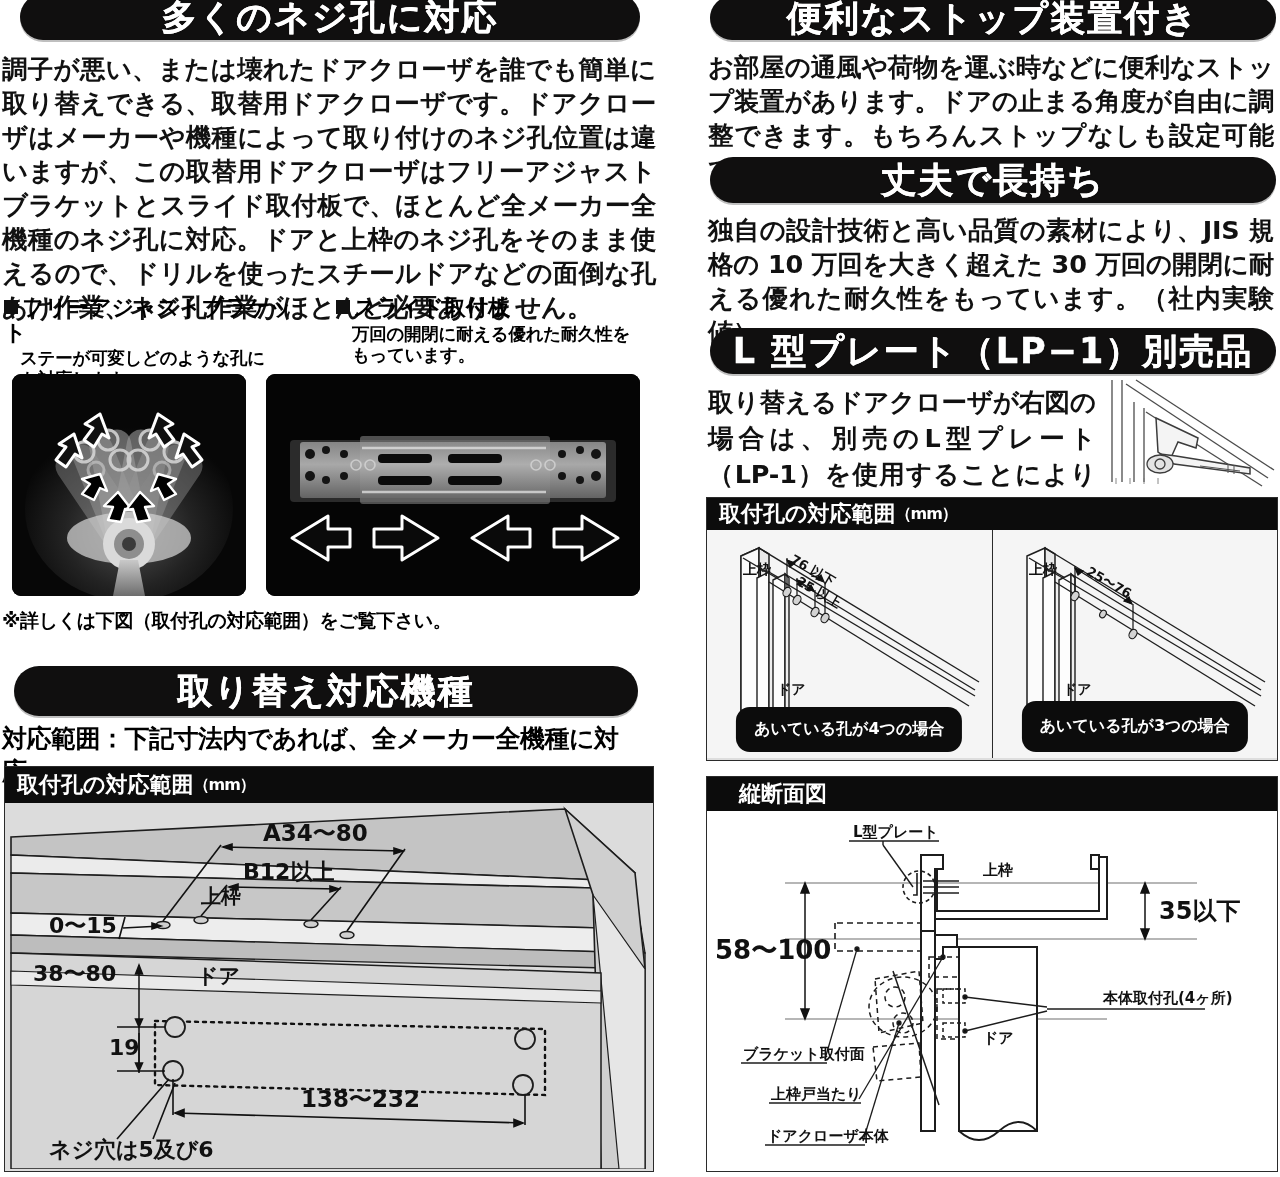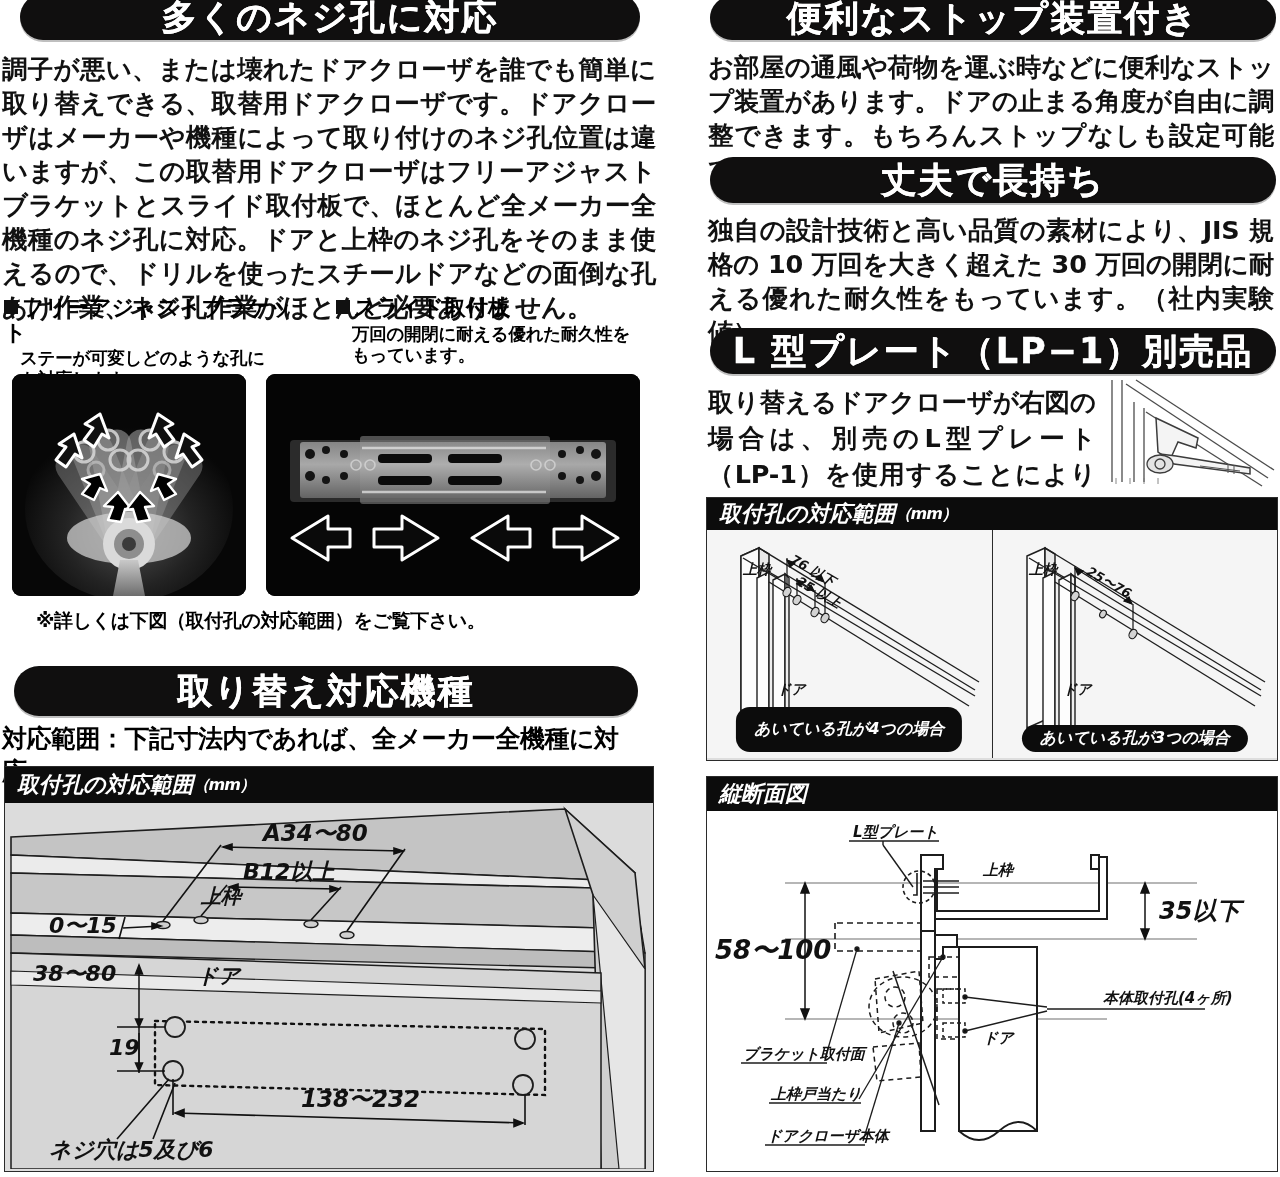--- a/index.html
+++ b/index.html
@@ -62,21 +62,21 @@
     margin-left:16px;margin-top:3px;letter-spacing:-0.3px;
   }
 
   
   .photo{
     background:#050505;border-radius:9px;position:relative;overflow:hidden;
   }
 
   
   .diagram{
-    border:1.5px solid #2b2b2b;background:#dedede;position:relative;overflow:hidden;font-style:italic;
+    border:1.5px solid #2b2b2b;background:#dedede;position:relative;overflow:hidden;
   }
   .diagram-head{
     background:#0c0c0c;color:#fff;font-weight:bold;
     display:flex;align-items:center;
   }
   .diagram-head span{font-size:22px;letter-spacing:0px;padding-left:12px;}
   .diagram-head .unit{font-size:16px;letter-spacing:-1px;padding-left:0;}
   .diagram-body{position:relative;width:100%;}
 
   .note-small{
@@ -234,21 +234,21 @@
 
         <g fill="#0a0a0a" stroke="#ffffff" stroke-width="3" stroke-linejoin="round">
           <path d="M26 164 L62 142 L62 155 L84 155 L84 173 L62 173 L62 186 Z"></path>
           <path d="M172 164 L136 142 L136 155 L108 155 L108 173 L136 173 L136 186 Z"></path>
           <path d="M206 164 L242 142 L242 155 L264 155 L264 173 L242 173 L242 186 Z"></path>
           <path d="M352 164 L316 142 L316 155 L288 155 L288 173 L316 173 L316 186 Z"></path>
         </g>
       </svg>
     </div>
 
-    <div class="note-small" style="position:absolute;left:2px;top:608px;margin-left:34px;">※詳しくは下図（取付孔の対応範囲）をご覧下さい。</div>
+    <div class="note-small" style="position:absolute;left:2px;top:608px;">※詳しくは下図（取付孔の対応範囲）をご覧下さい。</div>
 
     <div class="pill" style="position:absolute;left:14px;top:666px;width:624px;height:50px;">
       <span>取り替え対応機種</span>
     </div>
 
     <div style="position:absolute;left:2px;top:722px;font-size:25px;font-weight:bold;letter-spacing:-0.5px;">対応範囲：下記寸法内であれば、全メーカー全機種に対応。</div>
 
     <div class="diagram" style="position:absolute;left:4px;top:766px;width:648px;height:404px;">
       <div class="diagram-head" style="height:36px;">
         <span>取付孔の対応範囲</span>
@@ -506,28 +506,28 @@
             <g stroke="#111" stroke-width="1.2" fill="none">
               <line x1="82" y1="62" x2="82" y2="36"></line>
               <line x1="140" y1="100" x2="140" y2="74"></line>
               <line x1="82" y1="38" x2="139" y2="74"></line>
               <path d="M82 38 l3 7 l5 -4 Z" fill="#111"></path>
               <path d="M139 74 l-3 -7 l-5 4 Z" fill="#111"></path>
             </g>
             <text class="lbl" x="92" y="46" font-size="13" transform="rotate(30 96 46)">25〜76</text>
           </svg>
           <div style="position:absolute;left:50%;transform:translateX(-50%);bottom:6px;
-                      background:#0c0c0c;color:#fff;border-radius:14px;padding:3px 18px;
+                      background:#0c0c0c;color:#fff;border-radius:14px;padding:15px 18px;
                       font-size:16px;font-weight:bold;white-space:nowrap;">あいている孔が3つの場合</div>
         </div>
       </div>
     </div>
 
     <div class="diagram" style="position:absolute;left:6px;top:776px;width:570px;height:394px;background:#fff;">
-      <div class="diagram-head" style="height:34px;">
+      <div class="diagram-head" style="height:34px;padding-left:20px;">
         <span>縦断面図</span>
       </div>
       <div class="diagram-body" style="height:358px;">
         <svg width="567" height="358" viewBox="0 0 567 358">
           <rect width="567" height="358" fill="#ffffff"></rect>
 
           <g stroke="#6f6f6f" stroke-width="1.1">
             <line x1="78" y1="72" x2="490" y2="72"></line>
             <line x1="78" y1="128" x2="490" y2="128"></line>
             <line x1="78" y1="208" x2="400" y2="208"></line>

